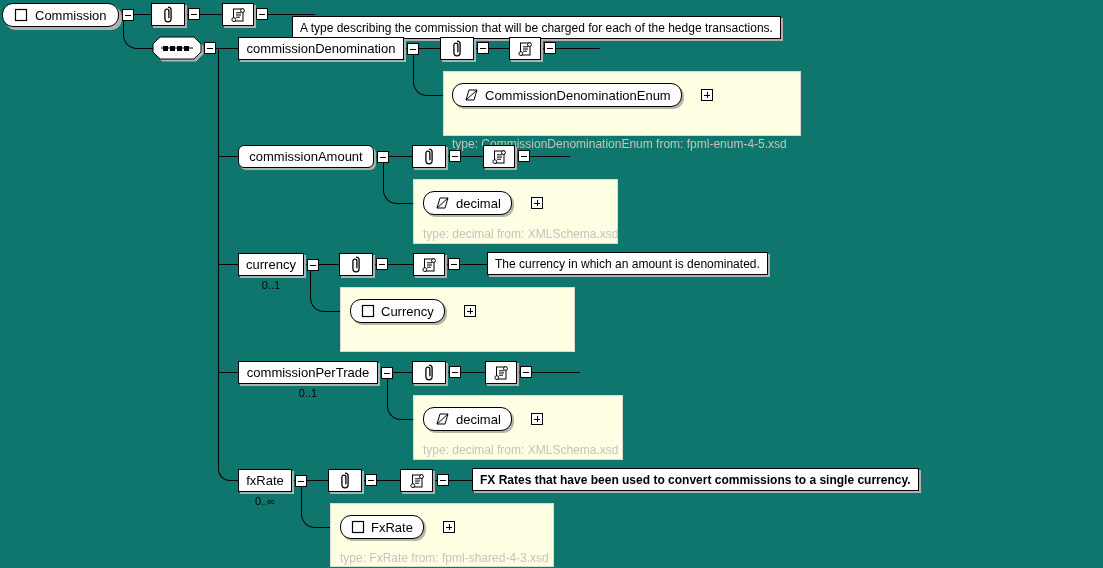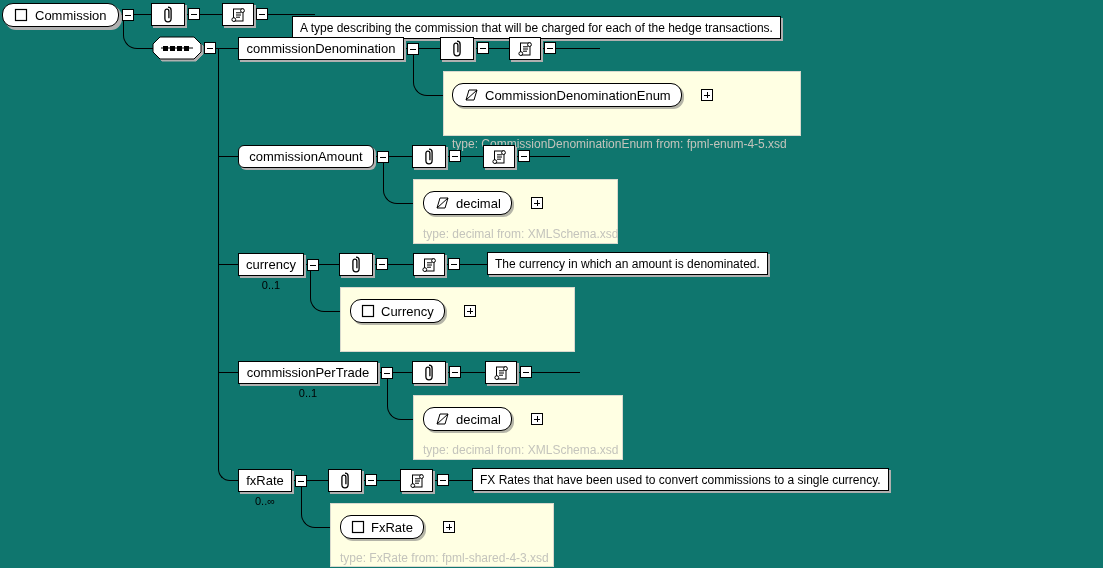--- a/index.html
+++ b/index.html
@@ -316,21 +316,21 @@
       <circle cx="13.5" cy="4.6" r="1.9" fill="#fff" stroke="#000"></circle>
       <circle cx="4.8" cy="13.6" r="1.9" fill="#fff" stroke="#000"></circle>
       <line x1="7" y1="6.8" x2="12" y2="6.8" stroke="#000"></line>
       <line x1="7" y1="9" x2="12" y2="9" stroke="#000"></line>
       <line x1="7" y1="11.2" x2="11" y2="11.2" stroke="#000"></line>
     </svg>
   </div>
   <span class="pm pmfix" style="left:437px;top:474px;">
       <i class="ph"></i>
     </span>
-  <div class="ann" style="left:472px;top:468px;">FX Rates that have been used to convert commissions to a single currency.</div>
+  <div class="ann" style="left:472px;top:468px;font-weight:bold;">FX Rates that have been used to convert commissions to a single currency.</div>
 
   <div class="pillrow" style="left:340px;top:515px;">
     <div class="pill">
       <svg width="14" height="14" viewBox="0 0 14 14">
         <rect x="1.5" y="1.5" width="11" height="11" fill="#fff" stroke="#000" stroke-width="1.2"></rect>
       </svg>
       <span>FxRate</span>
     </div>
     <span class="pm">
         <i class="ph"></i>

